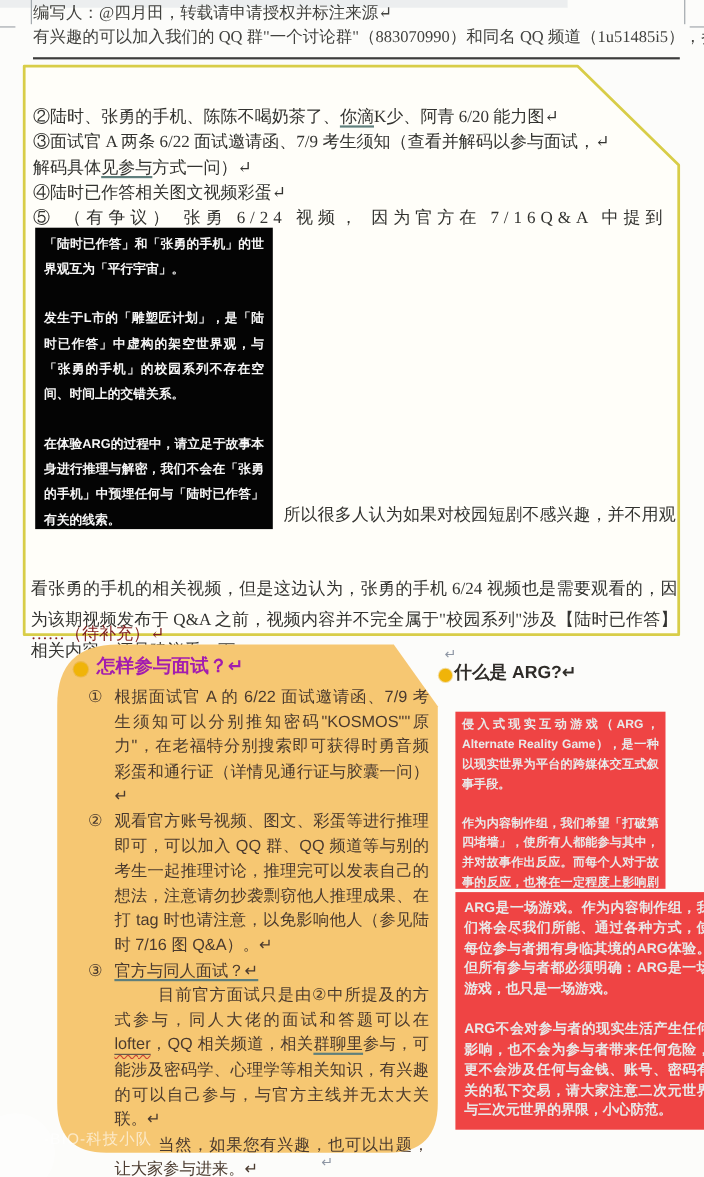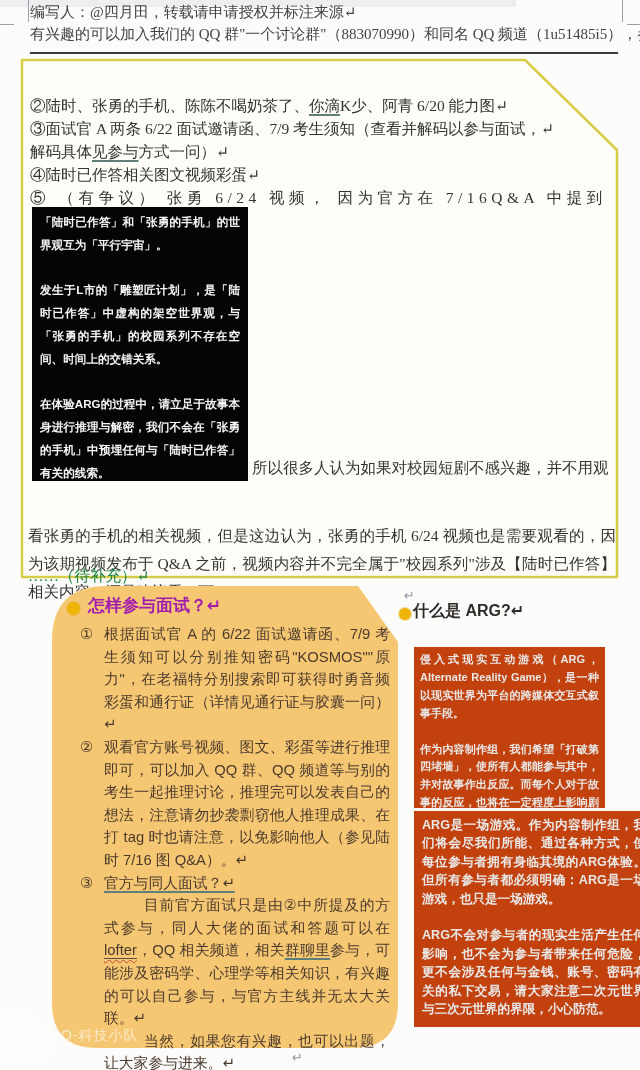--- a/index.html
+++ b/index.html
@@ -23,42 +23,42 @@
   .fline{position:absolute;left:10px;width:582px;font-size:15.5px;color:#333330;white-space:nowrap;}
   .spread{letter-spacing:4.5px;white-space:normal;width:584px;}
   .quotebox{
     position:absolute;left:12px;top:149px;width:216px;height:274px;box-sizing:border-box;
     background:#040404;color:#f6f6f6;padding:4px 8px 15px 8px;
     font-family:"Liberation Sans","DejaVu Sans",sans-serif;
     font-size:11.6px;line-height:22.8px;font-weight:600;text-align:justify;
   }
   .quotebox p{margin:0 0 22.8px 0;}
   .quotebox p:last-child{margin-bottom:0;}
-  .beside{position:absolute;left:232px;top:400px;width:368px;font-size:15.5px;color:#333330;white-space:nowrap;}
+  .beside{position:absolute;left:232px;top:400px;width:368px;font-size:15.5px;color:#333330;white-space:nowrap;text-align:center;}
   .afterp{position:absolute;left:8px;top:424px;width:588px;font-size:15.5px;line-height:28px;color:#333330;text-align:justify;margin-top:40px;}
-  .todo{position:absolute;left:8px;top:508px;font-size:15.5px;color:#15803d;}
+  .todo{position:absolute;left:8px;top:508px;font-size:15.5px;color:#7f1d1d;}
   .ul{text-decoration:underline;text-decoration-color:#5f7f7c;text-decoration-thickness:1.5px;text-underline-offset:3px;}
   
   #bubble{position:absolute;left:45px;top:580px;width:360px;height:475px;}
   #bubble svg{position:absolute;left:0;top:0;}
   .bubble-inner{
     position:absolute;left:37px;top:14px;width:308px;
     font-family:"Liberation Sans","DejaVu Sans",sans-serif;color:#4a3a2e;
   }
   .bubble-head{font-size:17px;font-weight:bold;margin:0 0 6px 6px;color:#a21caf;}
   .bullet{position:absolute;width:13px;height:13px;border-radius:50%;background:#f0b409;box-shadow:0 0 0 1px rgba(222,160,0,.35);}
   .bitem{position:relative;padding-left:22px;font-size:14.8px;line-height:22.6px;text-align:justify;}
   .bnum{position:absolute;left:-2px;top:0;}
   .indent{text-indent:2.7em;}
   .lofter{border-bottom:1.5px solid #554f48;text-decoration:underline wavy #cc4433 1px;text-underline-offset:4px;}
   
   .arg-head{position:absolute;left:413px;top:601px;font-size:16px;font-weight:bold;color:#2f2c28;font-family:"Liberation Sans","DejaVu Sans",sans-serif;}
   .arg-sub{position:absolute;left:402px;top:624px;font-size:15px;color:#3b3b38;letter-spacing:1px;white-space:nowrap;}
   .argbox{
-    position:absolute;background:#c2410c;color:#e9e9e9;box-sizing:border-box;
+    position:absolute;background:#ef4444;color:#e9e9e9;box-sizing:border-box;
     font-family:"Liberation Sans","DejaVu Sans",sans-serif;font-weight:600;text-align:justify;
   }
   .argbox p{margin:0;}
   #argbox1{left:414px;top:647px;width:191px;height:161px;padding:4px 6px;font-size:11px;line-height:17.9px;}
   #argbox1 p:first-child{margin-bottom:17.9px;}
   #argbox2{left:414px;top:811px;width:240px;height:216px;padding:5px 8px;font-size:12.6px;line-height:18.4px;}
   #argbox2 p:first-child{margin-bottom:18.4px;}
   .pilcrow{position:absolute;color:#8e96a4;font-size:13px;font-family:"DejaVu Sans",sans-serif;}
   
   .wm-circle{position:absolute;left:-22px;top:1012px;width:72px;height:72px;border-radius:50%;background:rgba(255,255,255,.45);}

